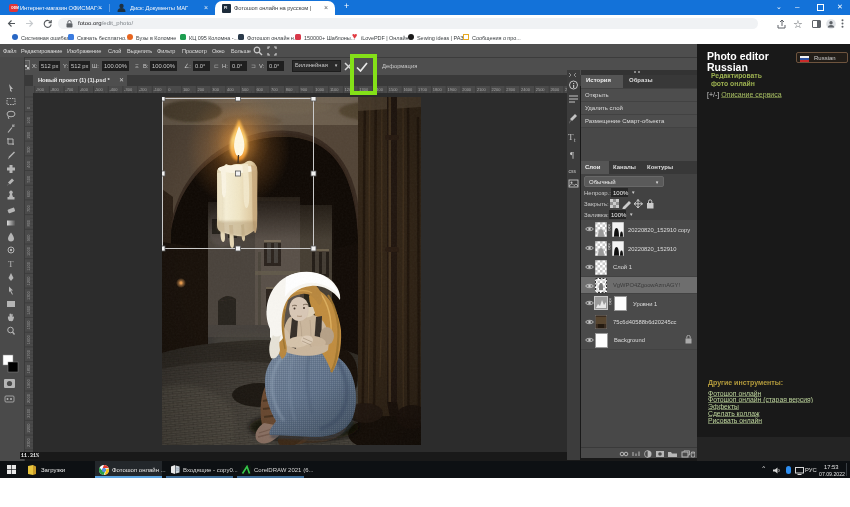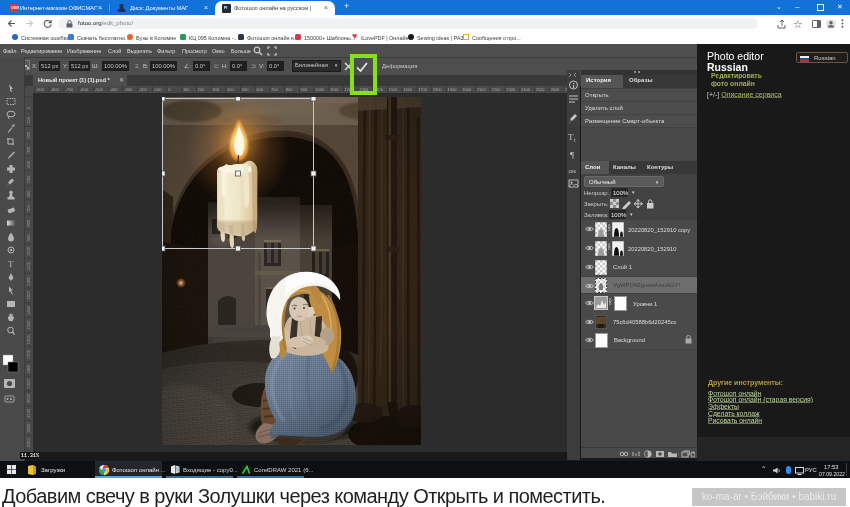--- a/index.html
+++ b/index.html
@@ -1025,21 +1025,21 @@
 <div class="a" style="left:697px;top:44px;width:153px;height:417px;background:#191919">
  <div class="a" style="left:0;top:393px;width:153px;height:24px;background:#242424"></div>
  <div class="a" style="left:99px;top:8px;width:52px;height:11px;border:1px solid #6e543e;background:#221d18;border-radius:2px">
    <svg class="a" style="left:3px;top:2.5px" width="9" height="6" viewBox="0 0 9 6">
         <rect width="9" height="2" fill="#f0f0f0"></rect>
         <rect y="2" width="9" height="2" fill="#2a4fa0"></rect>
         <rect y="4" width="9" height="2" fill="#c92a2a"></rect>
       </svg>
  </div>
 </div>
-<span class="tx a" style="left:707px;top:50px;font-size:10.5px;font-weight:normal;color:#fff">Photo editor</span>
+<span class="tx a" style="left:707px;top:50px;font-size:10.5px;font-weight:bold;color:#fff">Photo editor</span>
 <span class="tx a" style="left:707px;top:61px;font-size:10.5px;font-weight:bold;color:#fff">Russian</span>
 <span class="s" style="left:814px;top:54.5px;font-size:12px;color:#ccc;font-weight:normal;">Russian</span>
 <span class="s" style="left:711px;top:72px;font-size:13.6px;color:#9cb050;font-weight:bold;">Редактировать</span>
 <span class="s" style="left:711px;top:80px;font-size:13.6px;color:#9cb050;font-weight:bold;">фото онлайн</span>
 <span class="s" style="left:707px;top:91px;font-size:14px;color:#d0d0d0;font-weight:normal;">[+/-] <span style="color:#a8bf63;text-decoration:underline">Описание сервиса</span></span>
 <span class="s" style="left:708px;top:379px;font-size:14px;color:#b49b3c;font-weight:bold;">Другие инструменты:</span>
 <span class="s" style="left:708px;top:389.5px;font-size:13.6px;color:#bdd49c;font-weight:normal;"><span style="text-decoration:underline">Фотошоп онлайн</span></span>
 <span class="s" style="left:708px;top:396.3px;font-size:13.6px;color:#bdd49c;font-weight:normal;"><span style="text-decoration:underline">Фотошоп онлайн (старая версия)</span></span>
 <span class="s" style="left:708px;top:403.1px;font-size:13.6px;color:#bdd49c;font-weight:normal;"><span style="text-decoration:underline">Эффекты</span></span>
 <span class="s" style="left:708px;top:409.9px;font-size:13.6px;color:#bdd49c;font-weight:normal;"><span style="text-decoration:underline">Сделать коллаж</span></span>
@@ -1089,15 +1089,13 @@
 </div>
 <span class="s" style="left:41px;top:466.5px;font-size:12px;color:#e8e8e8;font-weight:normal;">Загрузки</span>
 <span class="s" style="left:112px;top:466.5px;font-size:12px;color:#e8e8e8;font-weight:normal;">Фотошоп онлайн ...</span>
 <span class="s" style="left:183px;top:466.5px;font-size:12px;color:#d8d8d8;font-weight:normal;">Входящие - copy0...</span>
 <span class="s" style="left:254px;top:466.5px;font-size:12px;color:#d8d8d8;font-weight:normal;">CorelDRAW 2021 (6...</span>
 <span class="s" style="left:761px;top:465px;font-size:13.0px;color:#d8d8d8;font-weight:normal;">⌃</span>
 <span class="s" style="left:804.5px;top:467px;font-size:11.6px;color:#e0e0e0;font-weight:normal;">РУС</span>
 <span class="s" style="left:824px;top:463.5px;font-size:11.6px;color:#e0e0e0;font-weight:normal;">17:53</span>
 <span class="s" style="left:818.5px;top:470.5px;font-size:10.4px;color:#e0e0e0;font-weight:normal;">07.09.2022</span>
 <div class="a" style="left:0;top:478px;width:850px;height:29px;background:#ffffff">
- <span class="a tx" id="cap" style="left:2px;top:6.5px;font-size:20px;letter-spacing:-0.55px;color:#1f1f1f">Добавим свечу в руки Золушки через команду Открыть и поместить.</span>
- <div class="a" style="left:692px;top:10px;width:154px;height:18px;background:#c6c6c6;text-align:center;font-size:10px;color:#ebebeb;line-height:17px">ko-ma-ar • Бэйбики • babiki.ru</div>
 </div>
 <div class="a" style="left:349.5px;top:54px;width:27.5px;height:40.5px;border:4.5px solid #84e018;z-index:50"></div>
 </body></html>

